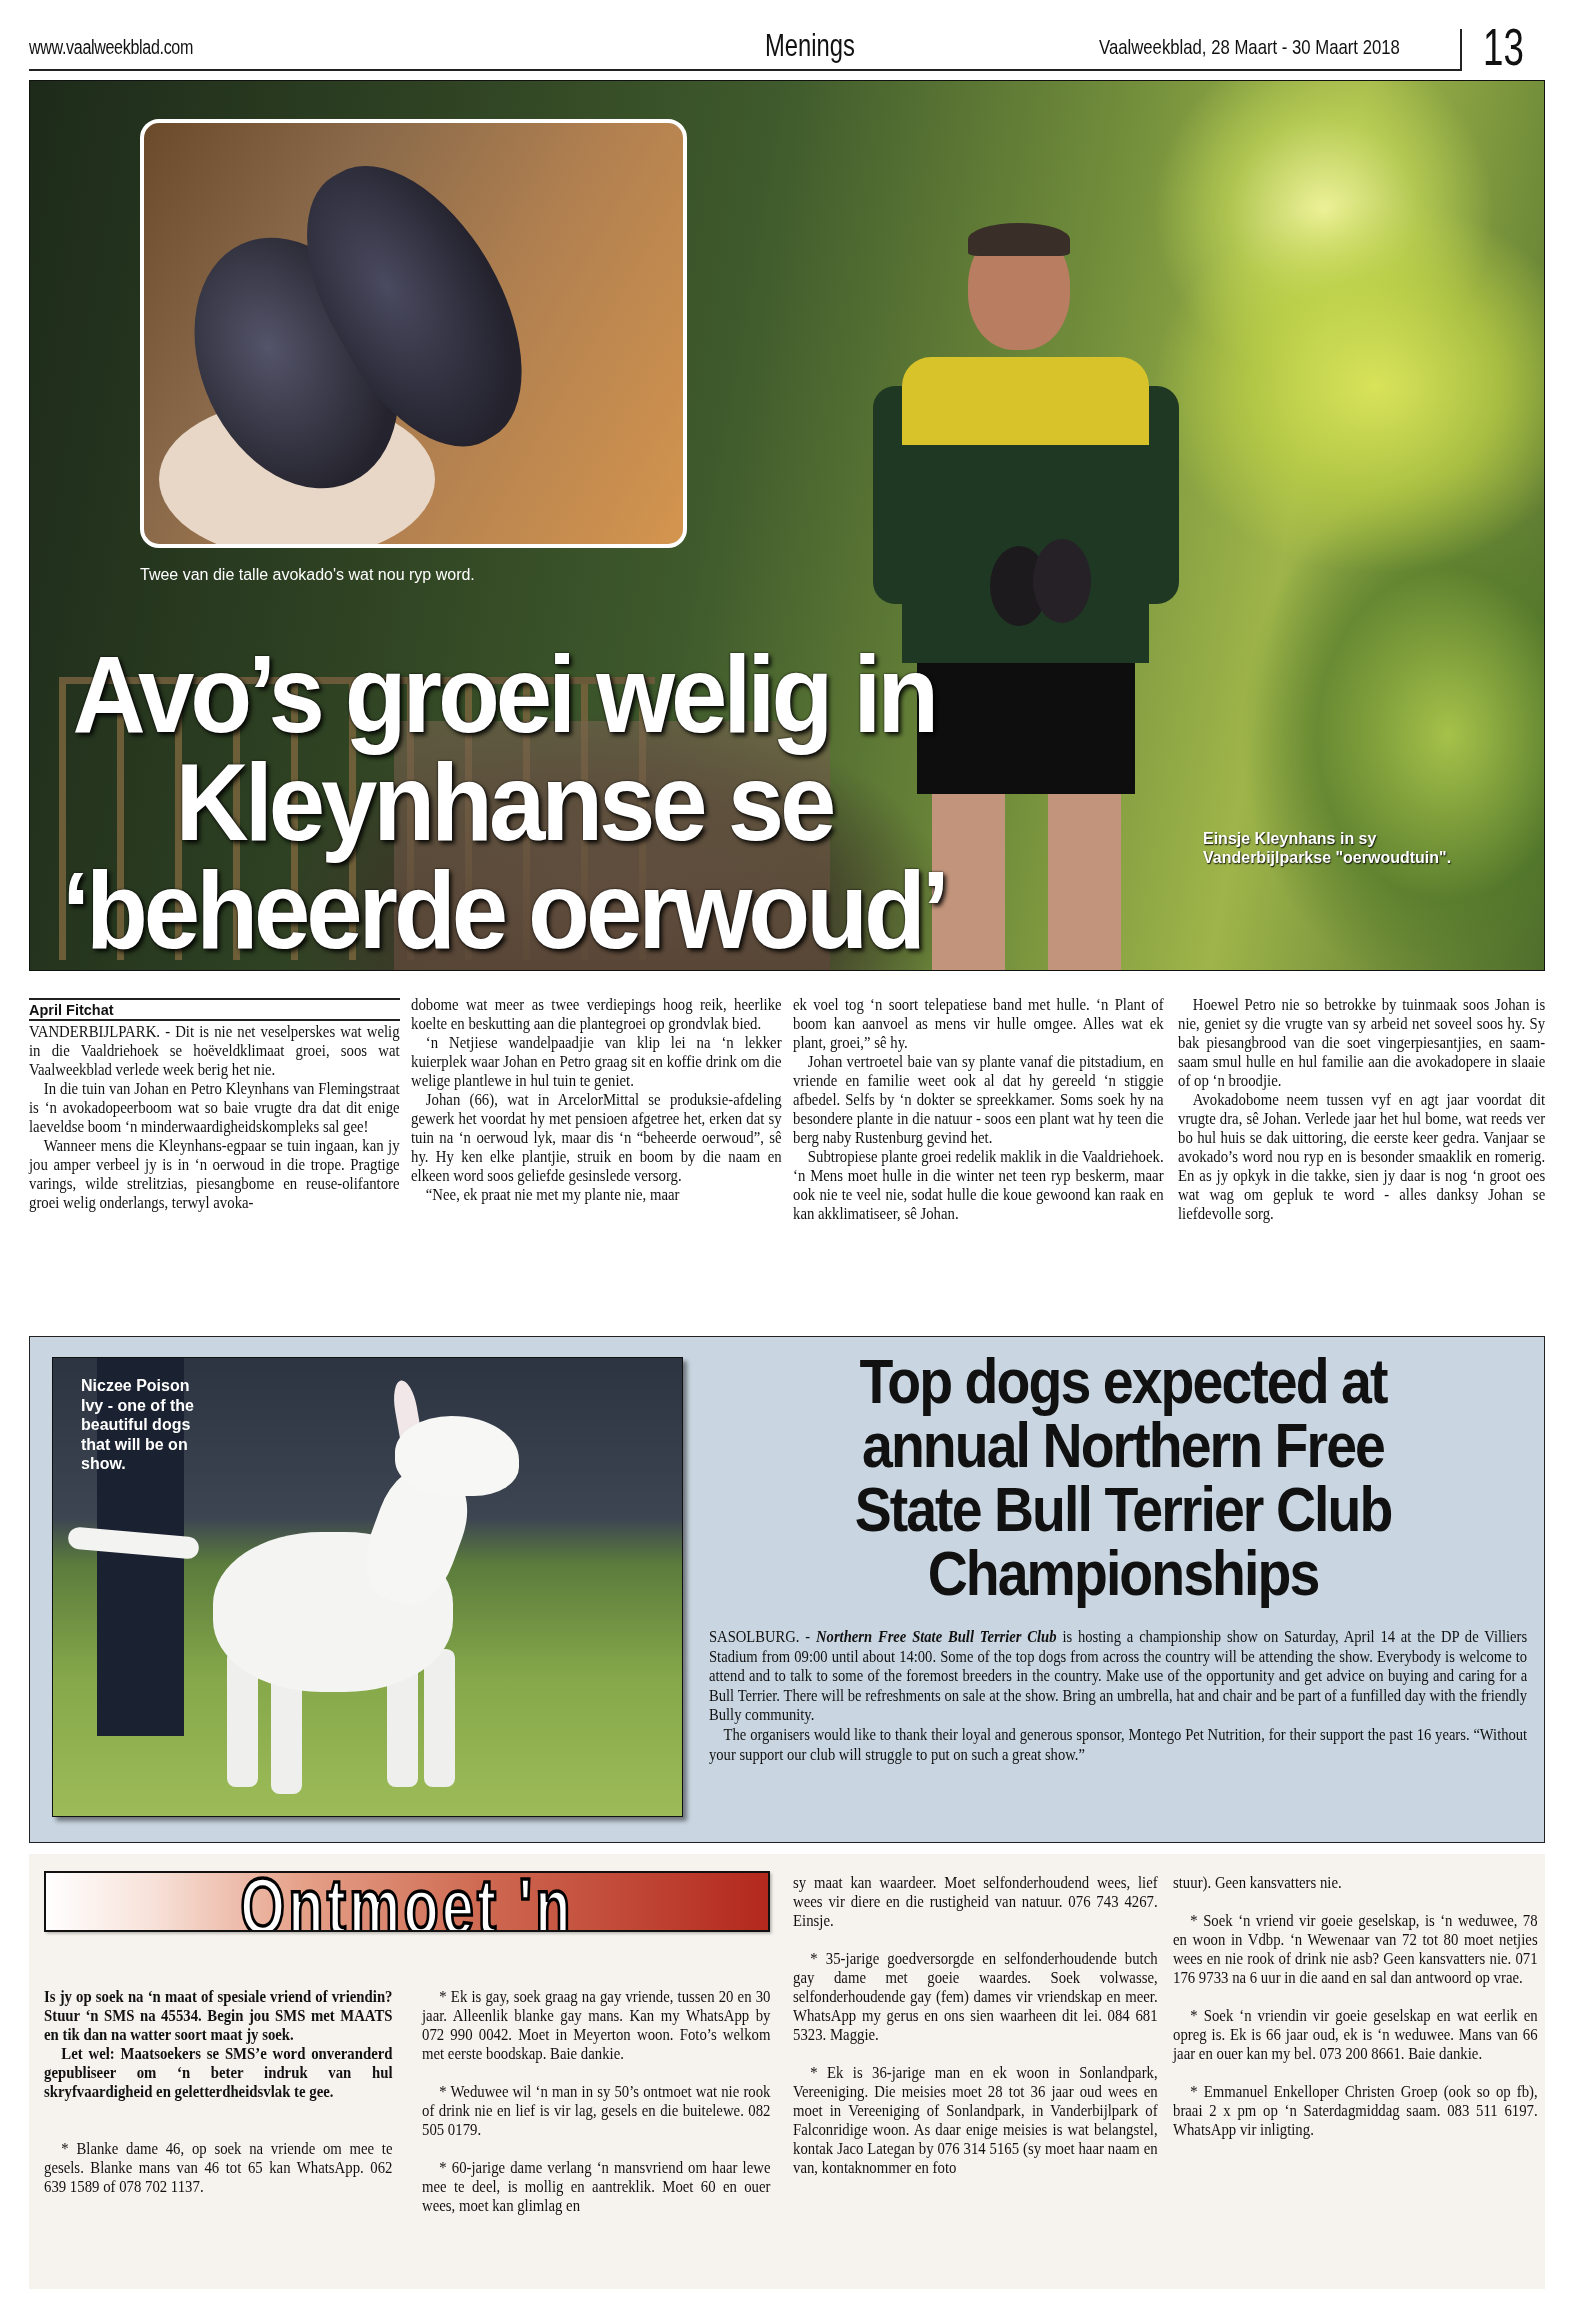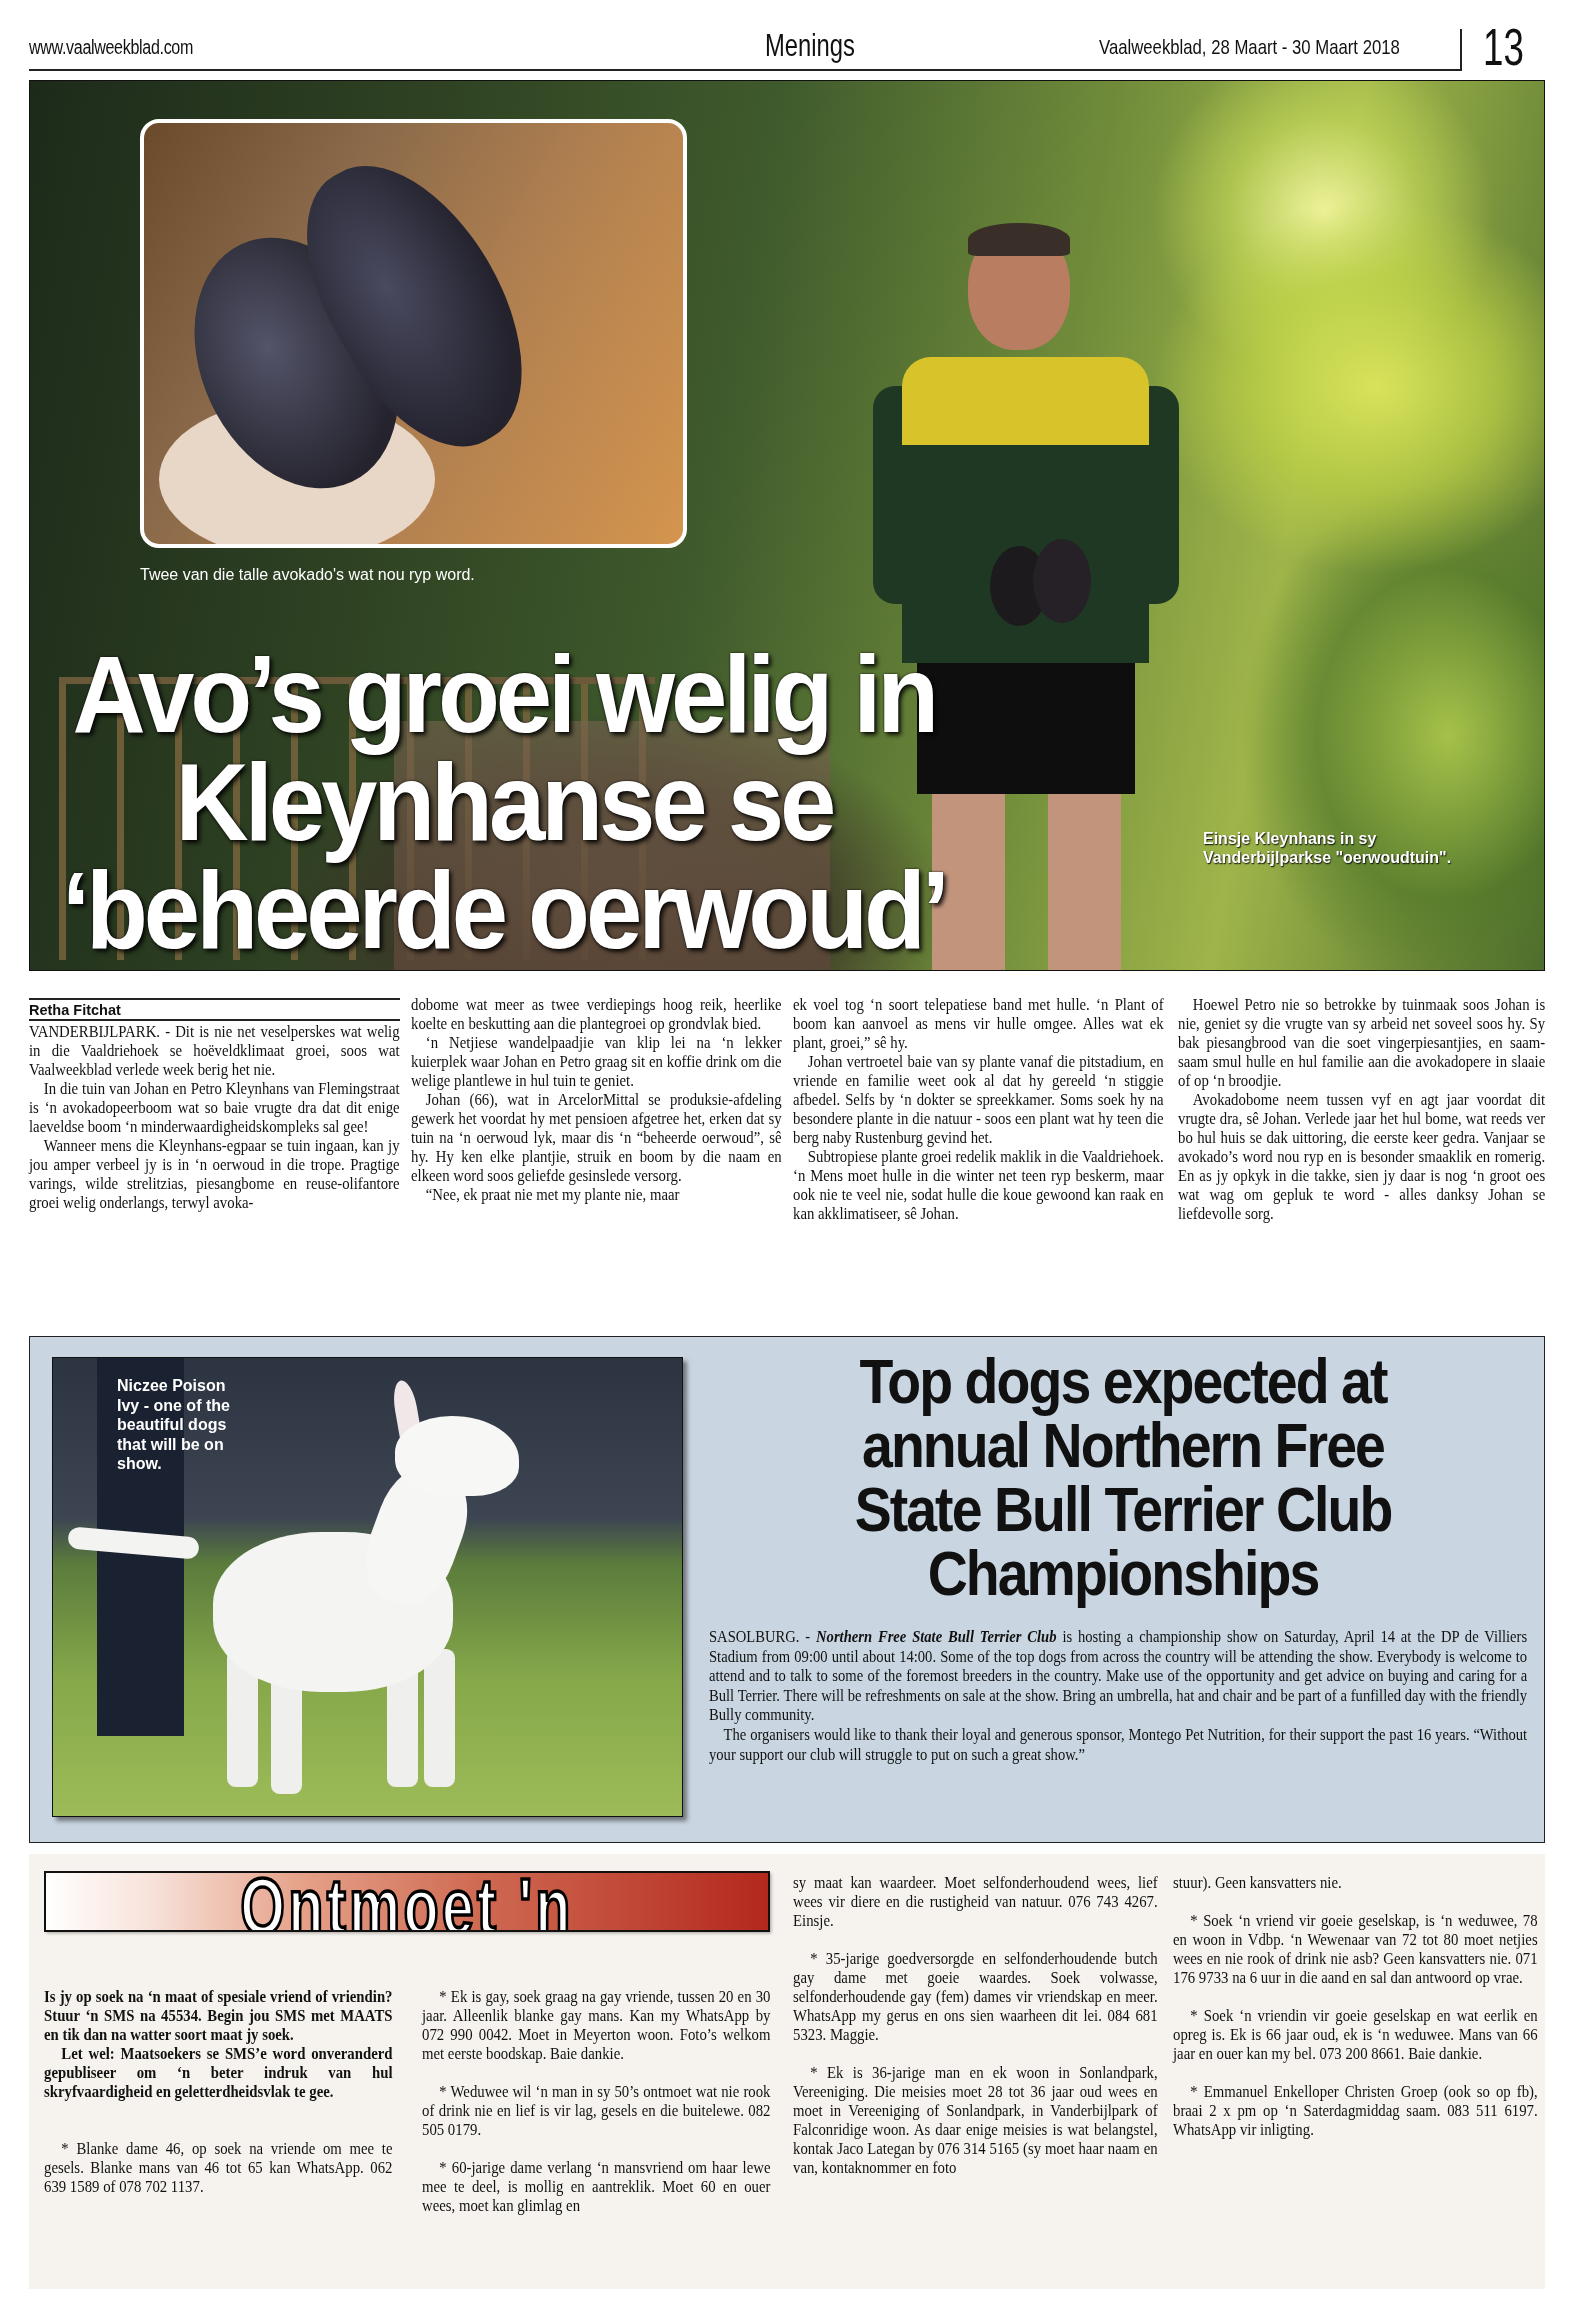--- a/index.html
+++ b/index.html
@@ -69,21 +69,21 @@
   #dog-photo{left:52px;top:1357px;width:631px;height:460px;border:1.5px solid #111;box-sizing:border-box;overflow:hidden;
     box-shadow:4.4px 4.4px 4.4px rgba(0,0,0,.45);
     background:linear-gradient(180deg,#2b3440 0%,#3d4552 35%,#5b7c3c 45%,#86a84a 70%,#9dbb58 100%);}
   #dog-body{left:160px;top:174px;width:240px;height:160px;border-radius:45%;background:#f4f4f2;}
   #dog-neck{left:320px;top:109px;width:87px;height:138px;border-radius:40%;background:#f6f6f4;transform:rotate(20deg);}
   #dog-head{left:342px;top:58px;width:124px;height:80px;border-radius:50% 60% 40% 50%;background:#f7f7f5;}
   #dog-ear{left:342px;top:22px;width:22px;height:58px;border-radius:50% 50% 0 0;background:#f1e6e8;transform:rotate(-10deg);}
   #dog-tail{left:14.5px;top:174px;width:131px;height:22px;border-radius:14.5px;background:#f3f3f1;transform:rotate(5deg);}
   .dog-leg{position:absolute;width:30.5px;height:138px;background:#efefed;border-radius:8.7px;}
   #dog-handler{left:44px;top:0px;width:87px;height:378px;background:#1a2130;}
-  #dog-caption{left:81px;top:1376px;width:127px;font-size:16px;line-height:19.6px;color:#fff;font-weight:bold;margin-left:36px;}
+  #dog-caption{left:81px;top:1376px;width:127px;font-size:16px;line-height:19.6px;color:#fff;font-weight:bold;}
   #dog-headline{left:705px;top:1349px;width:836px;text-align:center;font-size:63px;line-height:64px;font-weight:bold;letter-spacing:-2.2px;
     transform:scaleX(.88);transform-origin:center top;}
   #dog-body-text{left:709px;top:1627px;width:974px;font-size:17.4px;line-height:19.6px;text-align:justify;transform:scaleX(.84);transform-origin:left top;}
   #dog-body-text p{margin:0;}
   #dog-body-text p+p{text-indent:17.4px;}
 
   
   #cls-bg{left:29px;top:1854px;width:1516px;height:435px;background:#f6f3ee;}
   #banner{left:44px;top:1871px;width:726px;height:61px;border:2.2px solid #111;box-sizing:border-box;
     background:linear-gradient(90deg,#ffffff 0%,#f7e1d8 15%,#e6a28a 35%,#cf6a52 60%,#b3281c 100%);
@@ -133,21 +133,21 @@
 <div class="abs sans" id="inset-caption">Twee van die talle avokado's wat nou ryp word.</div>
 
 <div class="abs sans" id="headline">
   <div>Avo’s groei welig in</div>
   <div>Kleynhanse se</div>
   <div>‘beheerde oerwoud’</div>
 </div>
 <div class="abs sans" id="photo-caption">Einsje Kleynhans in sy Vanderbijlparkse "oerwoudtuin".</div>
 
 <div class="abs" id="byline-rule-top"></div>
-<div class="abs sans" id="byline">Retha Fitchat</div>
+<div class="abs sans" id="byline">April Fitchat</div>
 <div class="abs" id="byline-rule-bot"></div>
 
 <div class="col serif" id="col1">
   <p class="noindent">VANDERBIJLPARK. - Dit is nie net vesel­perskes wat welig in die Vaaldriehoek se hoë­veldklimaat groei, soos wat Vaalweekblad verlede week berig het nie.</p>
   <p>In die tuin van Johan en Petro Kleynhans van Flemingstraat is ‘n avokadopeerboom wat so baie vrugte dra dat dit enige laeveldse boom ‘n minderwaardigheidskompleks sal gee!</p>
   <p>Wanneer mens die Kleynhans-egpaar se tuin ingaan, kan jy jou amper verbeel jy is in ‘n oerwoud in die trope. Pragtige varings, wilde strelitzias, piesangbome en reuse-oli­fantore groei welig onderlangs, terwyl avoka-</p>
 </div>
 <div class="col serif" id="col2">
   <p class="noindent">dobome wat meer as twee verdiepings hoog reik, heerlike koelte en beskutting aan die plantegroei op grondvlak bied.</p>
   <p>‘n Netjiese wandelpaadjie van klip lei na ‘n lekker kuierplek waar Johan en Petro graag sit en koffie drink om die welige plantlewe in hul tuin te geniet.</p>

